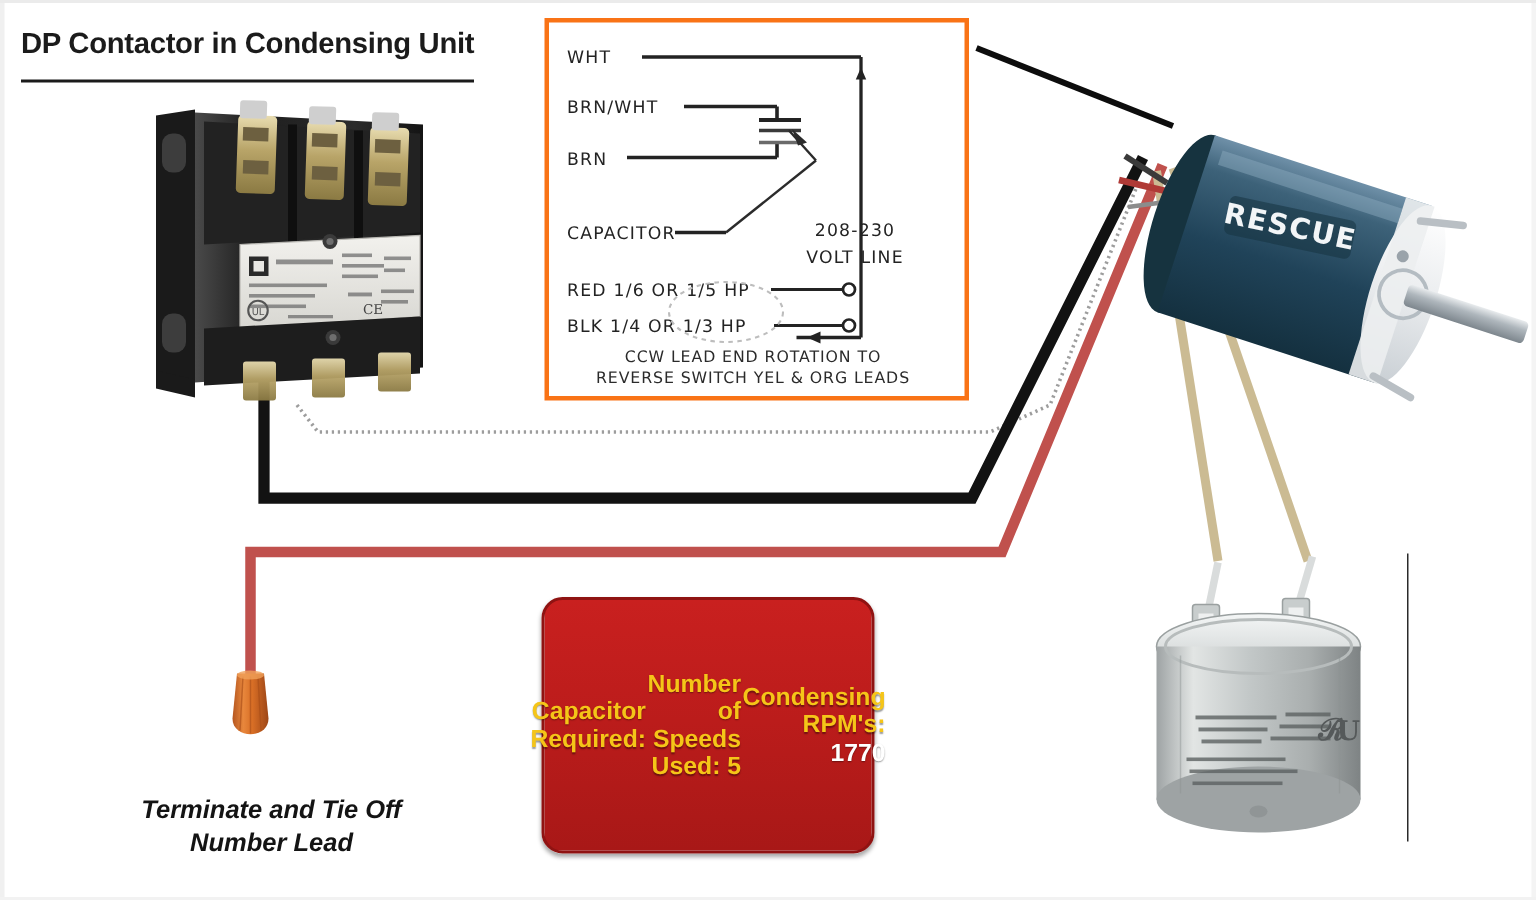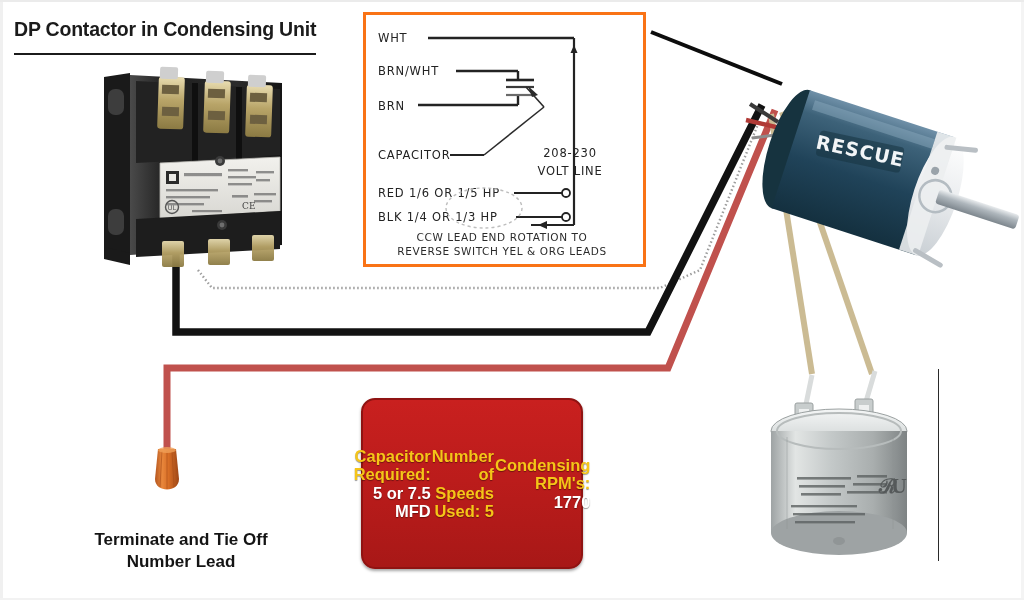--- a/index.html
+++ b/index.html
@@ -155,20 +155,21 @@
   #tie-off-caption {
     position: absolute;
     left: 58px;
     top: 527px;
     width: 246px;
     text-align: center;
     font-size: 17px;
     font-weight: bold;
     color: #141414;
     line-height: 1.28;
+    font-style: italic;
   }
 
   
   #right-rule {
     position: absolute;
     left: 938px;
     top: 367px;
     width: 1px;
     height: 192px;
     background: #2a2a2a;
@@ -459,21 +460,20 @@
     </g>
 
     <ellipse cx="82" cy="176" rx="6" ry="4" fill="#8a8f90" opacity="0.7"></ellipse>
   </svg>
 
   <div id="right-rule"></div>
 
   <div id="info-box">
     <div class="info-group">
       <div class="info-head">Capacitor Required:</div>
-      <div class="info-val">5 or 7.5 MFD</div>
     </div>
     <div class="info-group">
       <div class="info-head">Number of Speeds</div>
       <div class="info-head">Used:  5</div>
     </div>
     <div class="info-group">
       <div class="info-head">Condensing RPM's:</div>
       <div class="info-val">1770</div>
     </div>
   </div>

